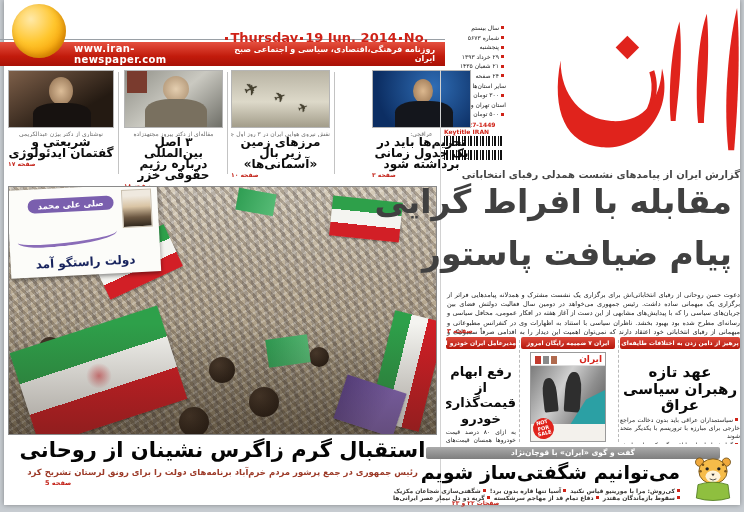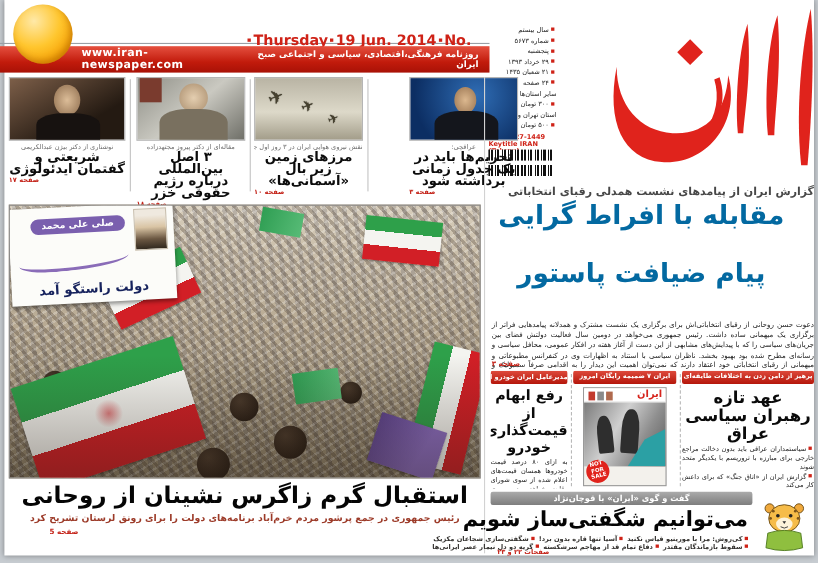--- a/index.html
+++ b/index.html
@@ -68,46 +68,46 @@
           border-radius:0 0 70% 40%/0 0 12px 8px;transform:rotate(-2deg);}
   .bannertxt{position:absolute;bottom:6px;width:100%;text-align:center;font-size:12px;font-weight:900;color:#17235d;}
 
   .leadhead{left:8px;top:438px;width:429px;text-align:center;font-size:21px;font-weight:900;color:#050505;}
   .leadsub{left:8px;top:467px;width:429px;text-align:center;font-size:8.5px;font-weight:bold;color:#9c3a28;}
   .leadpage{left:45px;top:479px;font-size:6.5px;color:#c4241a;font-weight:bold;}
 
   
   .divv{left:440px;top:70px;height:433px;width:1px;background:#d2d2d2;}
   .mkick{left:448px;top:169px;width:292px;text-align:right;font-size:10px;font-weight:bold;color:#474747;white-space:nowrap;}
-  .mh{left:434px;width:298px;text-align:center;font-weight:900;color:#0369a1;font-size:24px;letter-spacing:-1px;white-space:nowrap;}
+  .mh{left:434px;width:298px;text-align:center;font-weight:900;color:#404040;font-size:33px;letter-spacing:-1px;white-space:nowrap;}
   .mbody{left:447px;top:291px;width:293px;font-size:6.5px;line-height:9.2px;text-align:justify;color:#1c1c1c;}
   .mpage{left:447px;top:327px;font-size:6.5px;color:#c4241a;font-weight:bold;}
 
   
   .coldash{top:340px;height:102px;width:0;border-left:1px dashed #b9b9b9;}
   .col{top:337px;height:107px;overflow:hidden;}
   .colhdr{height:12px;border-radius:2px;background:linear-gradient(#de4a3c,#b5170b);
           color:#fff;font-size:6px;font-weight:bold;text-align:center;line-height:12px;white-space:nowrap;overflow:hidden;}
-  .coltitle{margin-top:4px;text-align:center;font-weight:900;color:#0a0a0a;}
+  .coltitle{margin-top:15px;text-align:center;font-weight:900;color:#0a0a0a;}
   .colbody{margin-top:2px;font-size:6px;line-height:8px;text-align:justify;color:#222;}
   .cover{position:relative;width:76px;height:90px;margin:3px auto 0;background:#f3f1ec;border:1px solid #9a9a9a;}
   .covstrip{height:13px;background:#fff;border-bottom:1px solid #ddd;position:relative;}
   .covtitle{position:absolute;right:3px;top:1px;color:#d6251d;font-size:9px;font-weight:900;}
   .thumb{position:absolute;top:3px;width:6px;height:8px;}
   .covphoto{position:relative;height:58px;overflow:hidden;
             background:linear-gradient(120deg,#7b7b7b,#cfcfcf 40%,#8e8e8e 68%,#575757);}
   .sil{position:absolute;background:#2e2e2e;border-radius:45% 45% 10% 10%;}
   .skirt{position:absolute;right:0;bottom:0;width:42px;height:34px;background:#2ba0a4;
          clip-path:polygon(18% 100%,100% 100%,100% 0%,55% 28%);}
   .badge{position:absolute;left:2px;bottom:2px;width:21px;height:21px;border-radius:50%;background:#e0231c;
          color:#fff;font-size:5px;line-height:5.5px;font-weight:bold;display:flex;align-items:center;
          justify-content:center;text-align:center;transform:rotate(-14deg);padding:2px;}
 
   
-  .graybar{left:446px;top:447px;width:238px;height:12px;border-radius:2px;
+  .graybar{left:426px;top:447px;width:294px;height:12px;border-radius:2px;
            background:linear-gradient(#ababab,#7e7e7e);color:#fff;font-size:7.5px;font-weight:bold;
            text-align:center;line-height:12px;}
   .sphead{left:462px;top:461px;width:218px;text-align:center;font-size:19px;font-weight:900;color:#050505;white-space:nowrap;}
   .spline{left:448px;width:234px;text-align:center;font-size:6px;color:#33312e;font-weight:bold;white-space:nowrap;}
   .sppages{left:452px;top:499px;font-size:6px;color:#c4241a;font-weight:bold;}
   .mascot{left:688px;top:454px;}
 </style>
 </head>
 <body>
 

